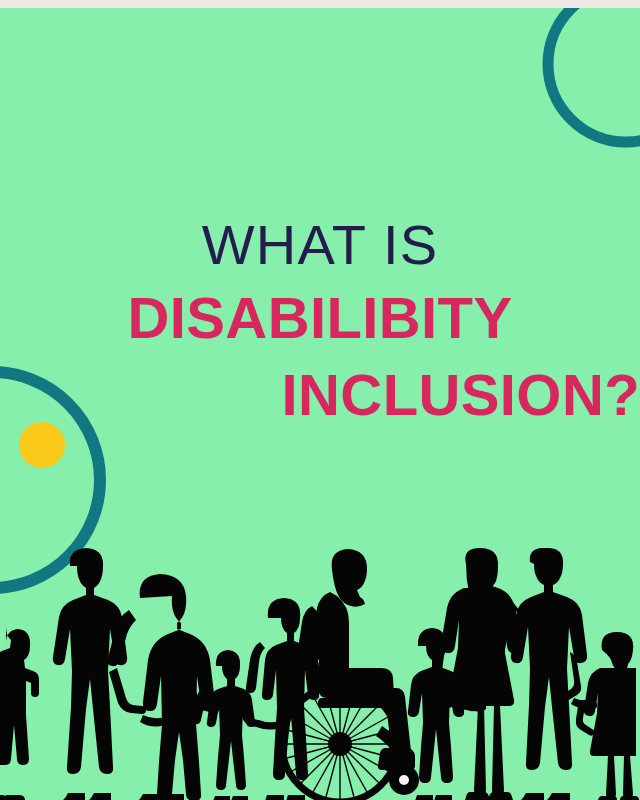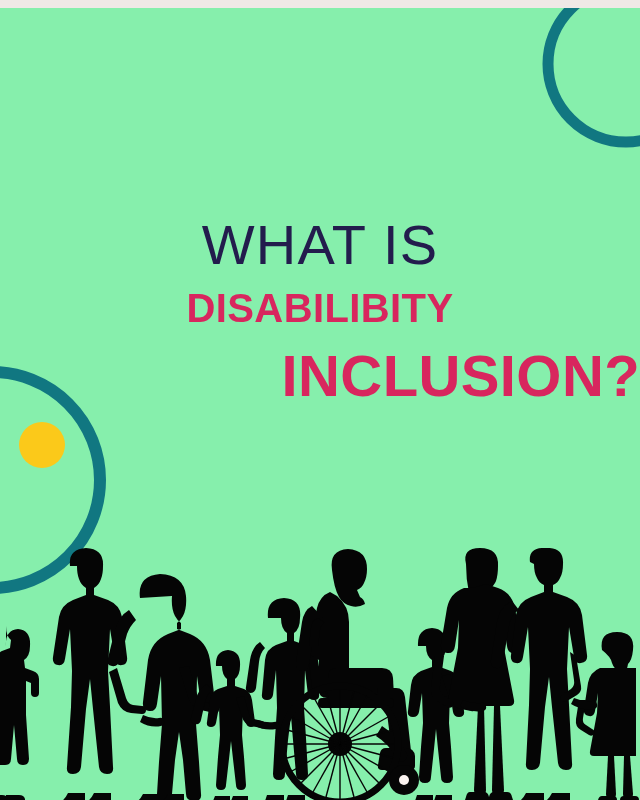--- a/index.html
+++ b/index.html
@@ -41,21 +41,21 @@
     font-size: 56px;
     line-height: 1.04;
     font-weight: 400;
     letter-spacing: 1.2px;
     color: #231c4d;
     white-space: nowrap;
   }
   .line-2 {
     display: block;
     margin-top: 14px;
-    font-size: 40px;
+    font-size: 58px;
     line-height: 1.04;
     font-weight: 700;
     letter-spacing: 0.4px;
     color: #d8265e;
     white-space: nowrap;
   }
   .line-3 {
     display: block;
     margin-top: 16px;
     font-size: 58px;

